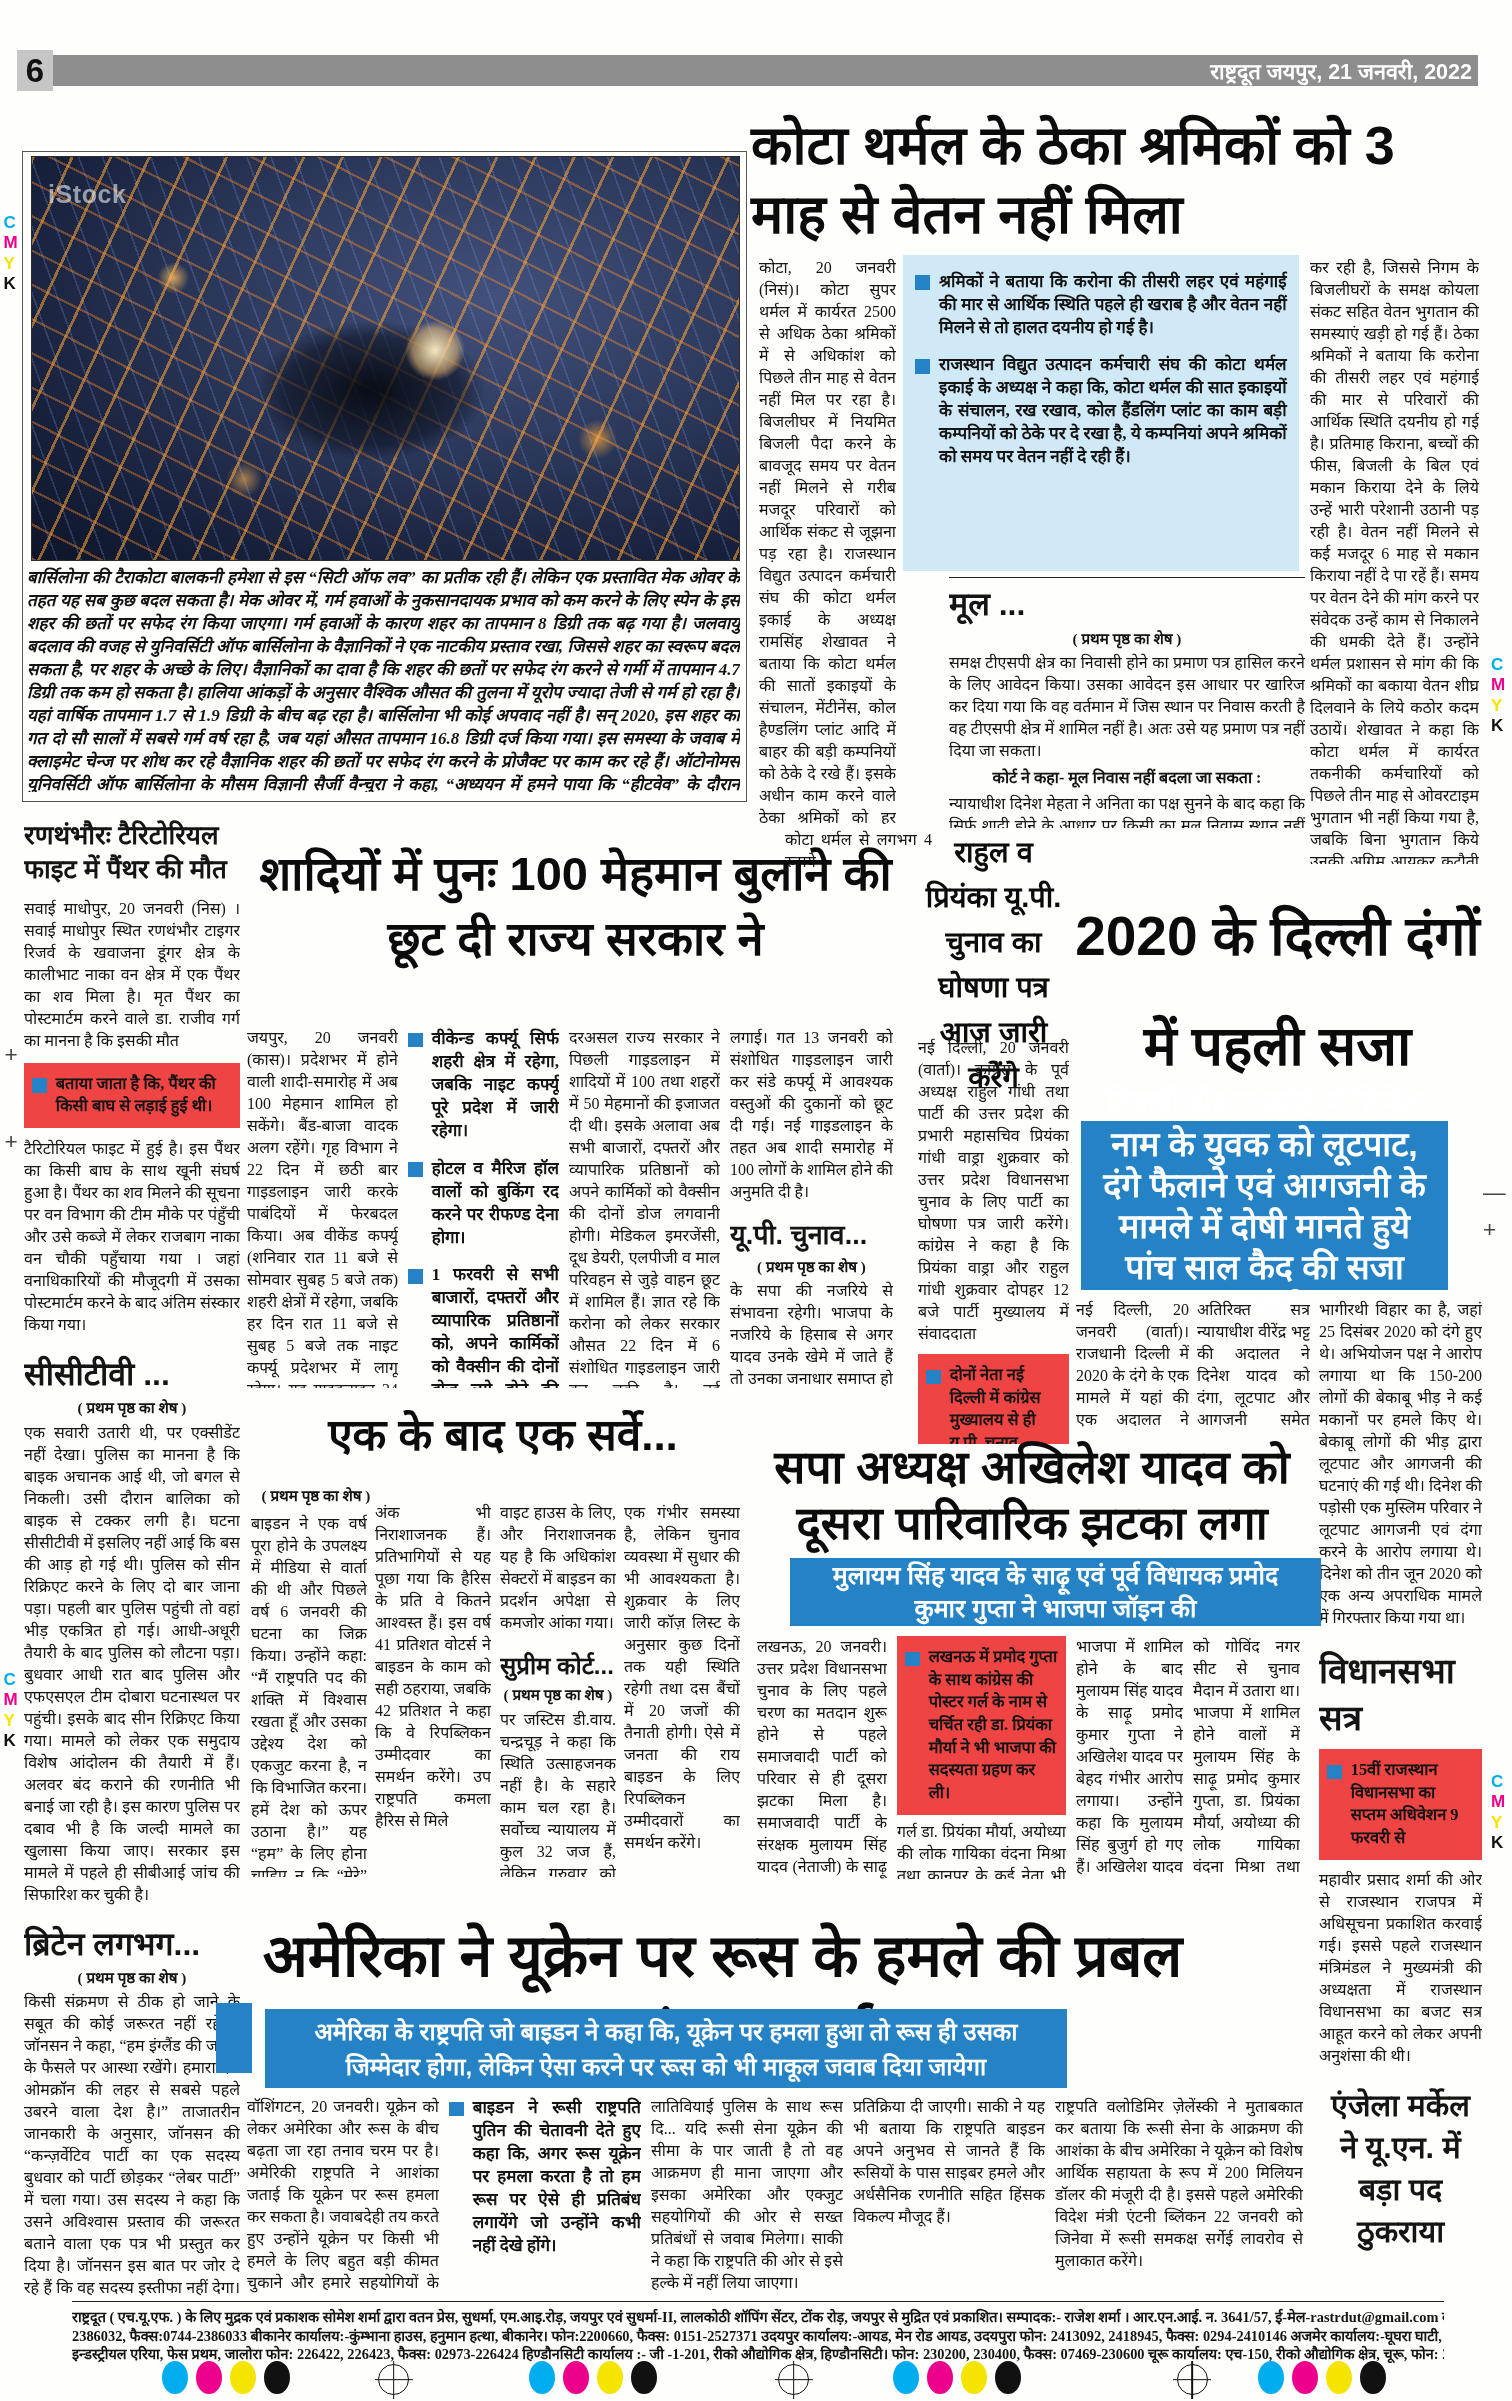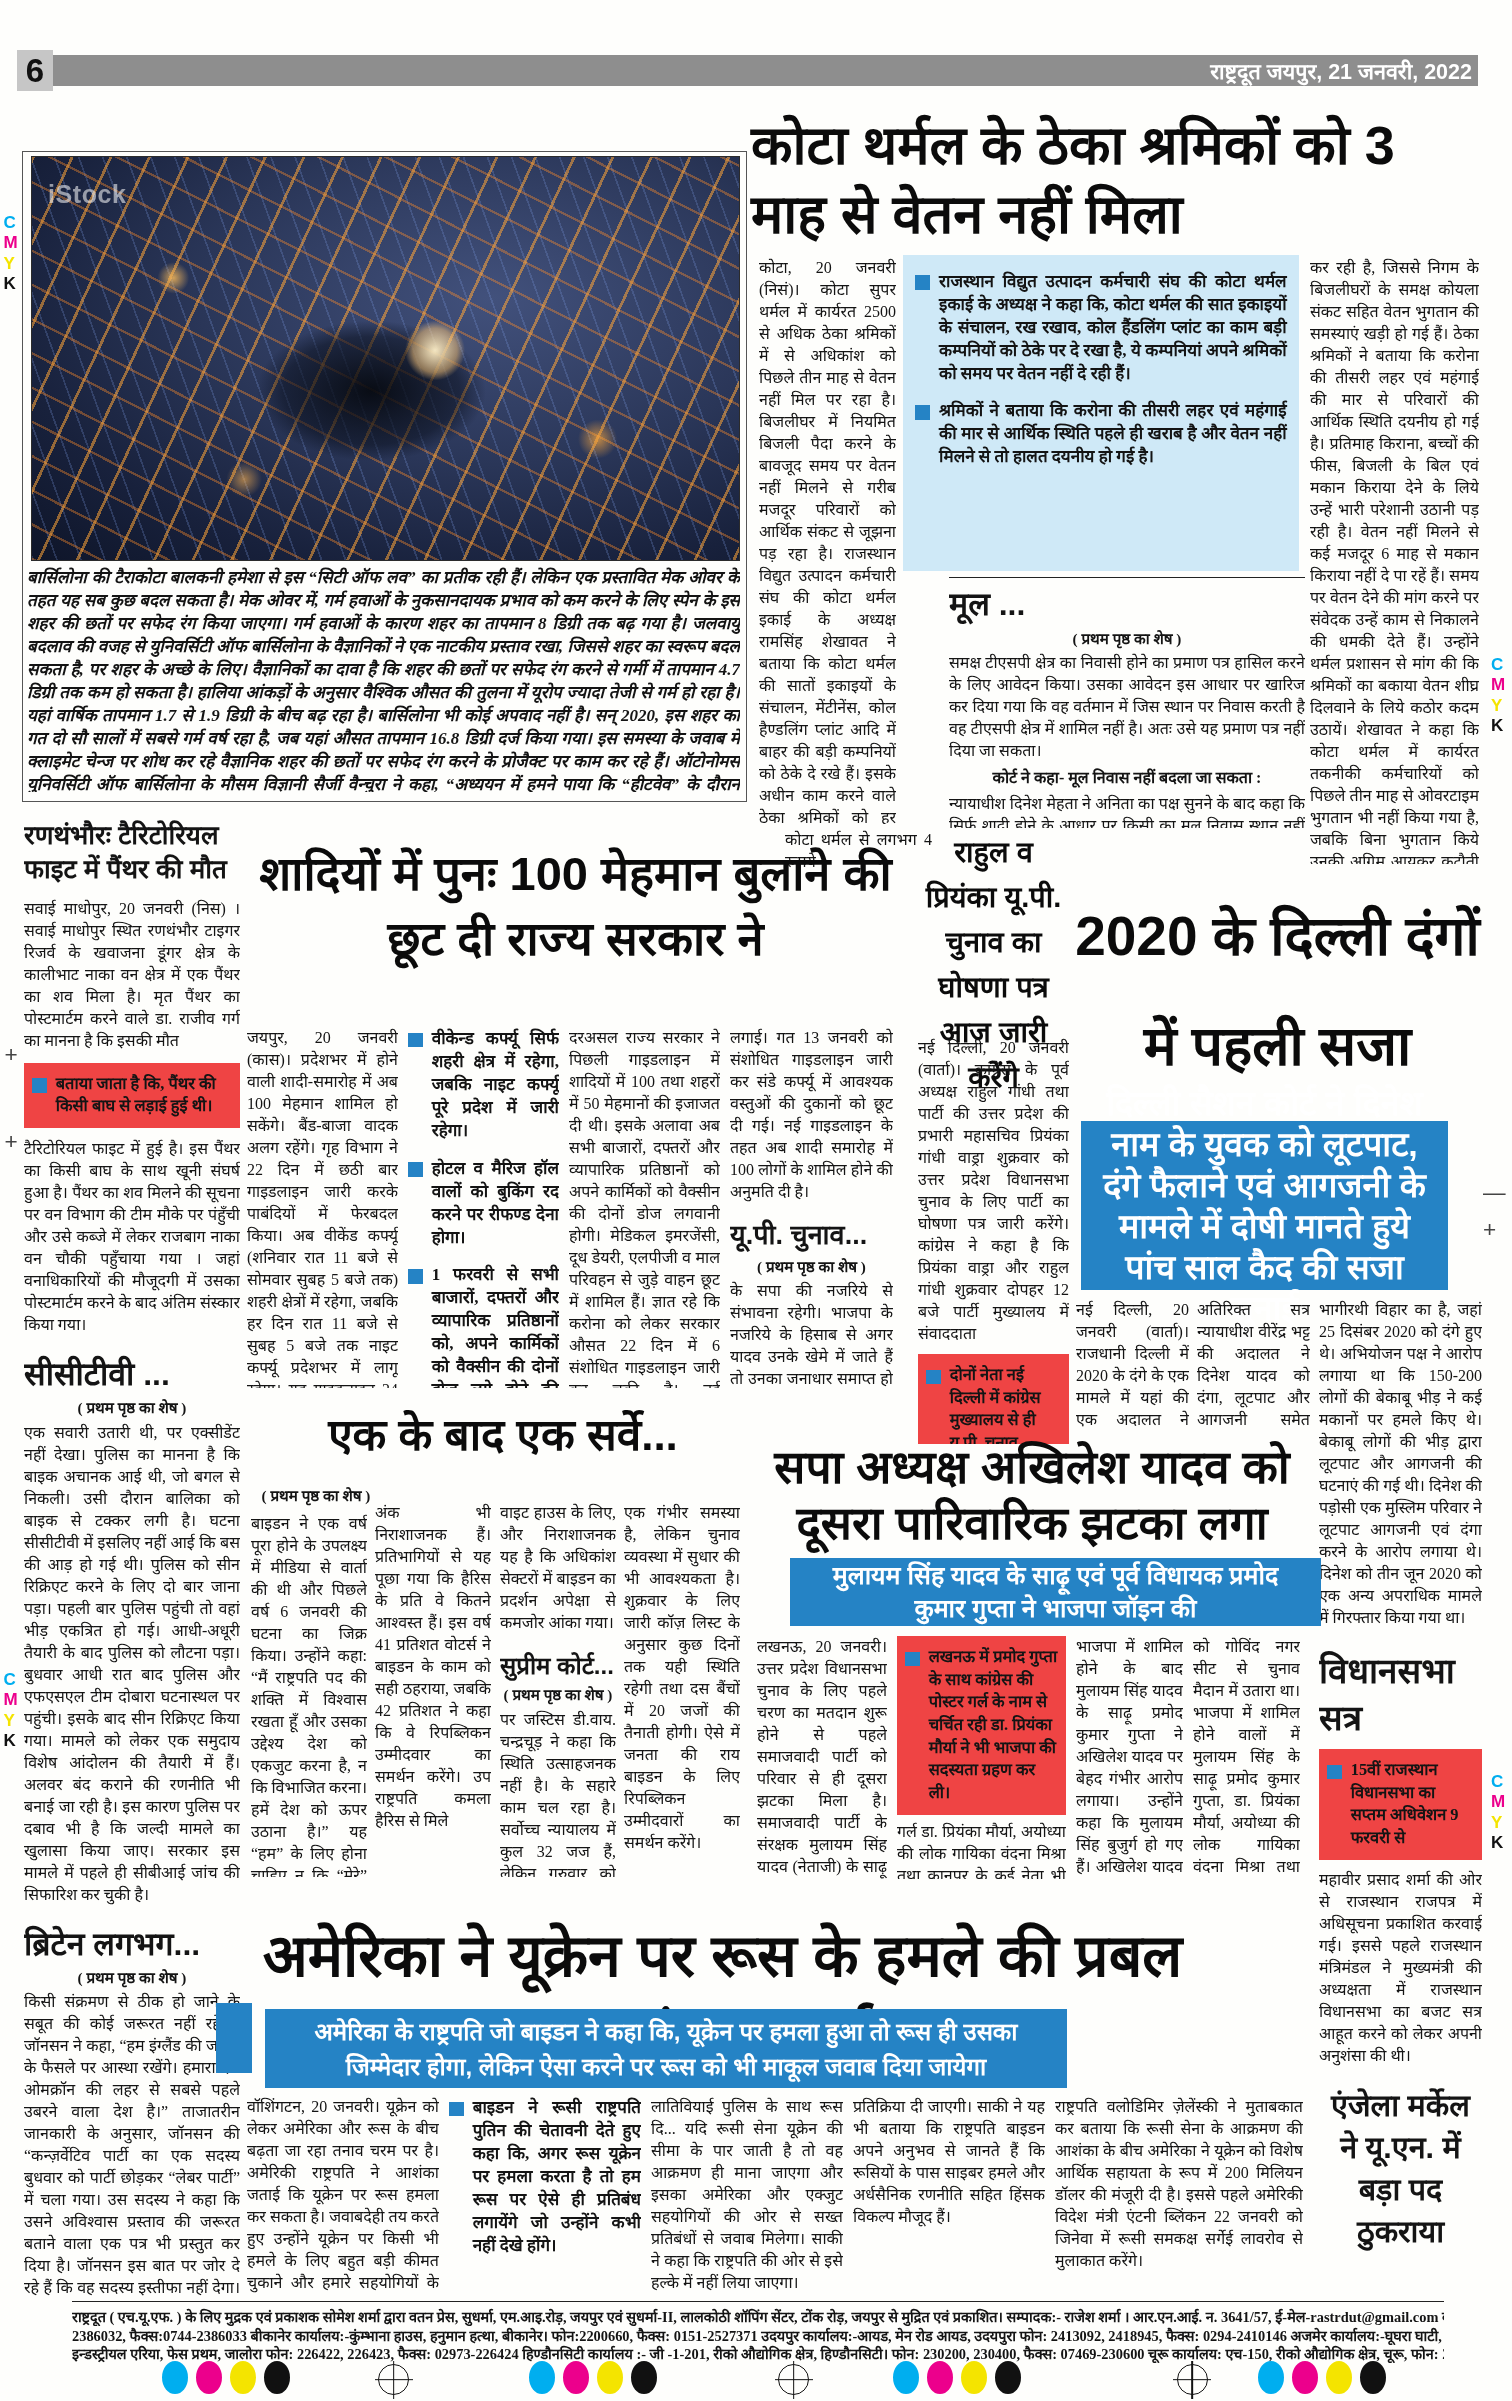--- a/index.html
+++ b/index.html
@@ -102,25 +102,25 @@
     <div class="watermark">iStock</div>
   </div>
   <div class="caption">बार्सिलोना की टैराकोटा बालकनी हमेशा से इस “सिटी ऑफ लव” का प्रतीक रही हैं। लेकिन एक प्रस्तावित मेक ओवर के तहत यह सब कुछ बदल सकता है। मेक ओवर में, गर्म हवाओं के नुकसानदायक प्रभाव को कम करने के लिए स्पेन के इस शहर की छतों पर सफेद रंग किया जाएगा। गर्म हवाओं के कारण शहर का तापमान 8 डिग्री तक बढ़ गया है। जलवायु बदलाव की वजह से युनिवर्सिटी ऑफ बार्सिलोना के वैज्ञानिकों ने एक नाटकीय प्रस्ताव रखा, जिससे शहर का स्वरूप बदल सकता है, पर शहर के अच्छे के लिए। वैज्ञानिकों का दावा है कि शहर की छतों पर सफेद रंग करने से गर्मी में तापमान 4.7 डिग्री तक कम हो सकता है। हालिया आंकड़ों के अनुसार वैश्विक औसत की तुलना में यूरोप ज्यादा तेजी से गर्म हो रहा है। यहां वार्षिक तापमान 1.7 से 1.9 डिग्री के बीच बढ़ रहा है। बार्सिलोना भी कोई अपवाद नहीं है। सन् 2020, इस शहर का गत दो सौ सालों में सबसे गर्म वर्ष रहा है, जब यहां औसत तापमान 16.8 डिग्री दर्ज किया गया। इस समस्या के जवाब में क्लाइमेट चेन्ज पर शोध कर रहे वैज्ञानिक शहर की छतों पर सफेद रंग करने के प्रोजैक्ट पर काम कर रहे हैं। ऑटोनोमस युनिवर्सिटी ऑफ बार्सिलोना के मौसम विज्ञानी सैर्जी वैन्चुरा ने कहा, “अध्ययन में हमने पाया कि “हीटवेव” के दौरान तापमान 0.8 डिग्री तक कम हो गया। कुछ जगहों पर तथा दिन के कुछ घंटों में तापमान 4 डिग्री तक कम हो गया।” रिसर्च बताती है कि, बार्सिलोना में जो भवन निर्माण सामग्री इस्तेमाल होती है वह दिन में सौर विकिरणों को थामे रखती है जिससे शहर भर में गर्मी बढ़ जाती है। इसकी बजाय छत पर सफेद रंग करने से छतों को ठंडा दिया जा सकता है, इससे धूप परावर्तित हो जाएगी और इमारतों का तापमान कम हो जाएगा। इसके लिए वैज्ञानिक अरबन मास्टर प्लान जैसी इकाइयों को साथ जोड़ रहे हैं जो छतों पर सफेद रंग करने को तैयार हो गए हैं।</div>
 
   
   <div class="h-main kota-hl">कोटा थर्मल के ठेका श्रमिकों को 3 माह से वेतन नहीं मिला</div>
   <div class="abs body-col" style="left:759px;top:257px;width:137px;height:567px;">कोटा, 20 जनवरी (निसं)। कोटा सुपर थर्मल में कार्यरत 2500 से अधिक ठेका श्रमिकों में से अधिकांश को पिछले तीन माह से वेतन नहीं मिल पर रहा है। बिजलीघर में नियमित बिजली पैदा करने के बावजूद समय पर वेतन नहीं मिलने से गरीब मजदूर परिवारों को आर्थिक संकट से जूझना पड़ रहा है। राजस्थान विद्युत उत्पादन कर्मचारी संघ की कोटा थर्मल इकाई के अध्यक्ष रामसिंह शेखावत ने बताया कि कोटा थर्मल की सातों इकाइयों के संचालन, मेंटीनेंस, कोल हैण्डलिंग प्लांट आदि में बाहर की बड़ी कम्पनियों को ठेके दे रखे हैं। इसके अधीन काम करने वाले ठेका श्रमिकों को हर महीने समय पर वेतन नहीं मिल रहा है। उन्होंने बताया कि ई-टेंडर लेने वाली कई कंपनियां छोटे ठेकेदारों को कम दरों पर काम दे देती है, जिससे ठेका श्रमिकों को 6 से 7 हजार रुपये का मासिक वेतन भी समय पर नहीं मिल रहा है। उन्होंने कहा कि, इसके बावजूद ठेका मजदूरों को प्रतिमाह समय पर वेतन नहीं देकर श्रम कल्याण कानून का सरासर उल्लंघन किया जा रहा है। प्रति यूनिट की दर से बिजली पैदा की जा रही है, जिसे डिस्कॉम द्वारा घरेलू उपभोक्ताओं को 10 रूपये यूनिट की दर से बेचा जाता है। इसके बावजूद डिस्कॉम कम्पनियां विद्युत उत्पादन निगम को बकाया राशि का भुगतना नहीं</div>
   <div class="abs bluebox" style="left:903px;top:255px;width:396px;height:316px;padding:14.7px 12.4px;box-sizing:border-box;">
     <div class="bullet">
         <span class="sq"></span>
+        <span class="bt">श्रमिकों ने बताया कि करोना की तीसरी लहर एवं महंगाई की मार से आर्थिक स्थिति पहले ही खराब है और वेतन नहीं मिलने से तो हालत दयनीय हो गई है।</span>
+      </div>
+    <div class="bullet">
+        <span class="sq"></span>
         <span class="bt">राजस्थान विद्युत उत्पादन कर्मचारी संघ की कोटा थर्मल इकाई के अध्यक्ष ने कहा कि, कोटा थर्मल की सात इकाइयों के संचालन, रख रखाव, कोल हैंडलिंग प्लांट का काम बड़ी कम्पनियों को ठेके पर दे रखा है, ये कम्पनियां अपने श्रमिकों को समय पर वेतन नहीं दे रही हैं।</span>
-      </div>
-    <div class="bullet">
-        <span class="sq"></span>
-        <span class="bt">श्रमिकों ने बताया कि करोना की तीसरी लहर एवं महंगाई की मार से आर्थिक स्थिति पहले ही खराब है और वेतन नहीं मिलने से तो हालत दयनीय हो गई है।</span>
       </div>
   </div>
   
   <div class="abs" style="left:949px;top:577px;width:356px;height:247px;overflow:hidden;border-top:1.7px solid #222;padding-top:3.4px;">
     <div class="sec-title" style="font-size:32px;">मूल ...</div>
     <div class="cont-line">( प्रथम पृष्ठ का शेष )</div>
     <div class="body-col">समक्ष टीएसपी क्षेत्र का निवासी होने का प्रमाण पत्र हासिल करने के लिए आवेदन किया। उसका आवेदन इस आधार पर खारिज कर दिया गया कि वह वर्तमान में जिस स्थान पर निवास करती है वह टीएसपी क्षेत्र में शामिल नहीं है। अतः उसे यह प्रमाण पत्र नहीं दिया जा सकता।</div>
     <div class="body-col" style="font-weight:bold;text-align:center;margin:4.5px 0;">कोर्ट ने कहा- मूल निवास नहीं बदला जा सकता :</div>
     <div class="body-col">न्यायाधीश दिनेश मेहता ने अनिता का पक्ष सुनने के बाद कहा कि सिर्फ शादी होने के आधार पर किसी का मूल निवास स्थान नहीं बदल सकता। शादी से पहले यदि वह ट्राइबल सब प्लान(टीएसपी) क्षेत्र में रहती थी तो वह विशेष मूल निवास(टीएसपी) प्रमाण पत्र की हकदार है।</div>
 

